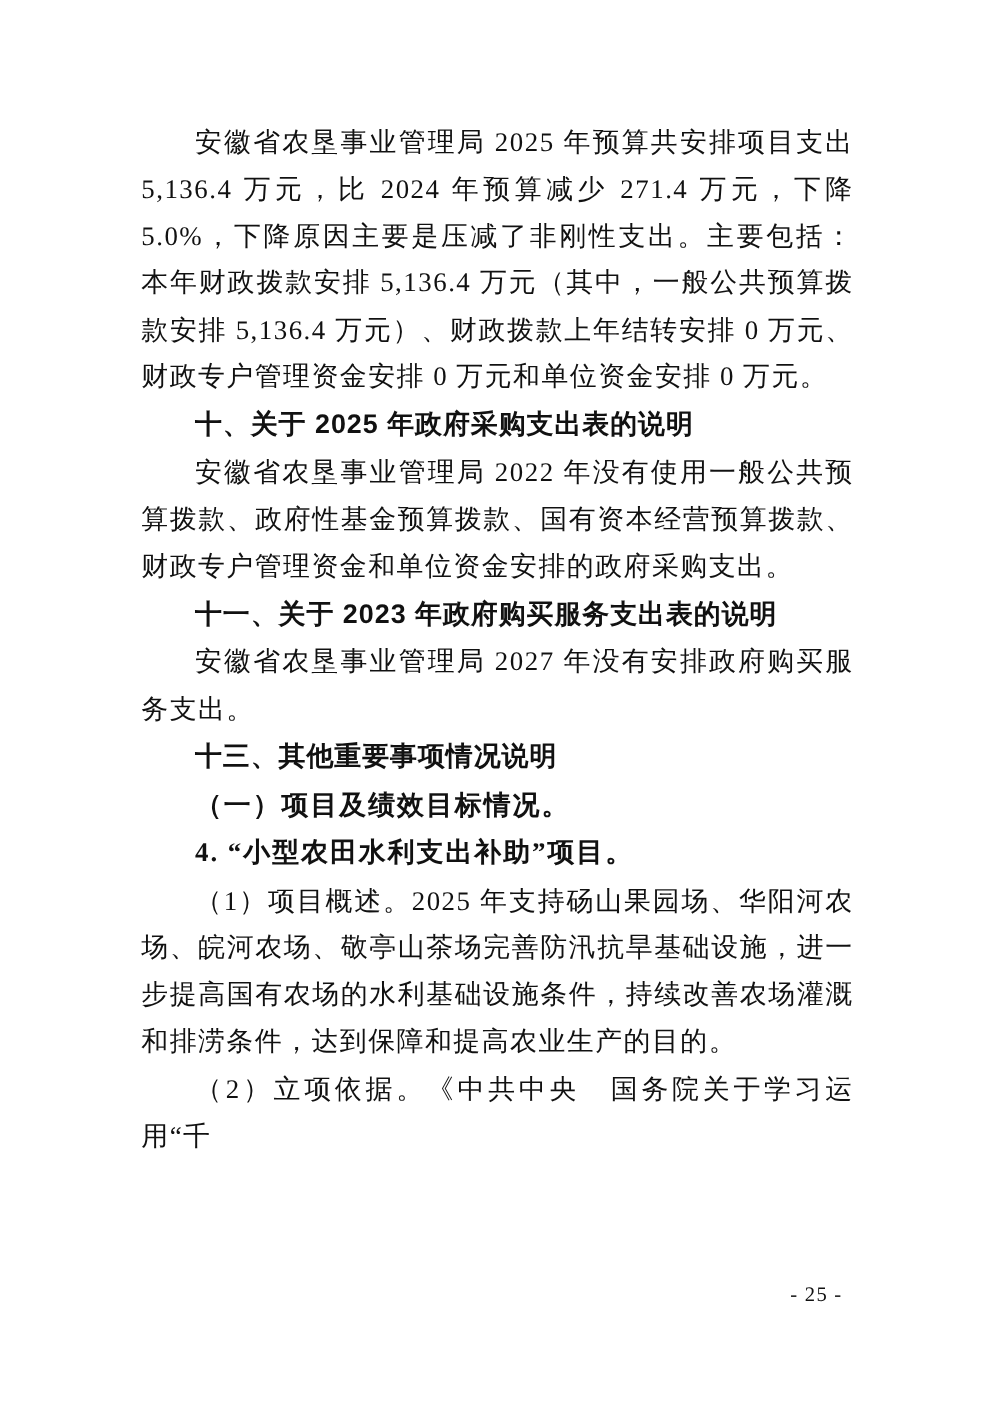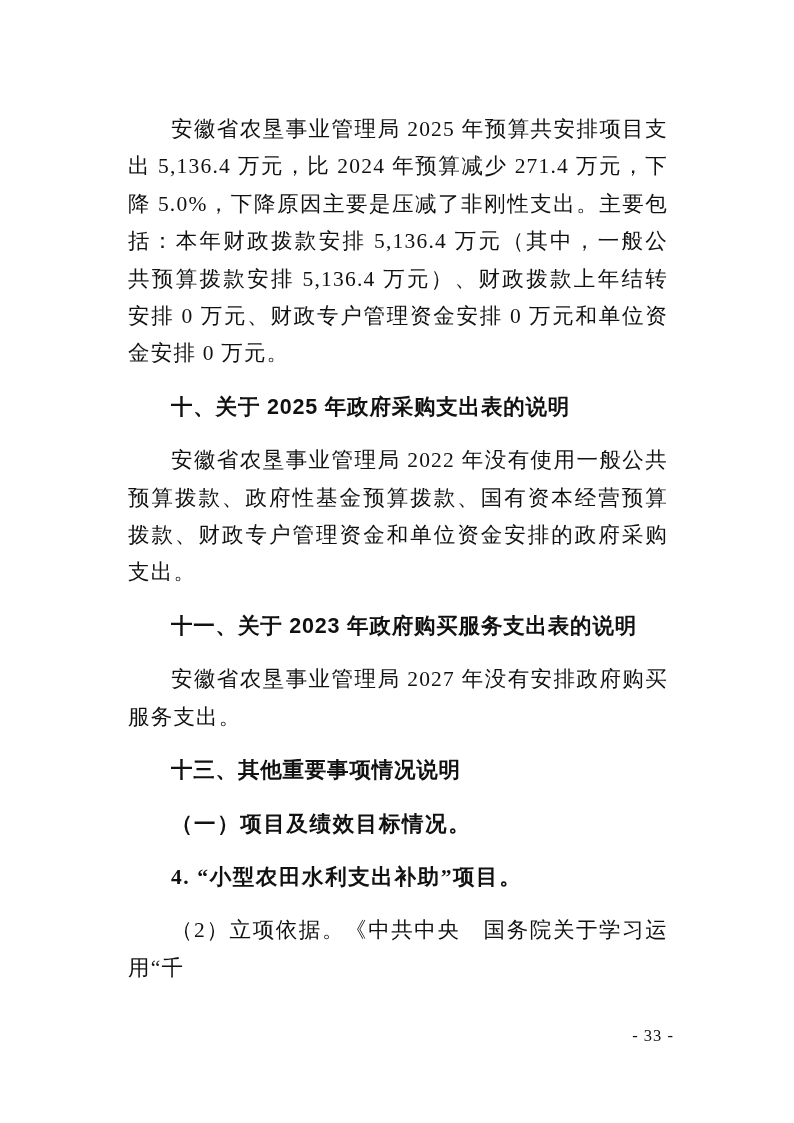--- a/index.html
+++ b/index.html
@@ -16,21 +16,21 @@
     font-family: "Liberation Serif", "DejaVu Serif", serif;
     color: #111111;
   }
   .doc-content {
     position: absolute;
     left: 112px;
     top: 95px;
     width: 572px;
   }
   .doc-content p {
-    margin: 16px;
+    margin: 1px;
     padding: 0;
     font-size: 21.5px;
     line-height: 37.4px;
     text-indent: 2em;
     text-align: justify;
     text-justify: inter-ideograph;
     letter-spacing: 1.2px;
   }
   .doc-content p.body {
     font-family: "Liberation Serif", "DejaVu Serif", serif;
@@ -63,16 +63,17 @@
 <div class="page">
   <div class="doc-content">
       <p class="body">安徽省农垦事业管理局 2025 年预算共安排项目支出 5,136.4 万元，比 2024 年预算减少 271.4 万元，下降 5.0%，下降原因主要是压减了非刚性支出。主要包括：本年财政拨款安排 5,136.4 万元（其中，一般公共预算拨款安排 5,136.4 万元）、财政拨款上年结转安排 0 万元、财政专户管理资金安排 0 万元和单位资金安排 0 万元。</p>
       <p class="heading">十、关于 2025 年政府采购支出表的说明</p>
       <p class="body">安徽省农垦事业管理局 2022 年没有使用一般公共预算拨款、政府性基金预算拨款、国有资本经营预算拨款、财政专户管理资金和单位资金安排的政府采购支出。</p>
       <p class="heading">十一、关于 2023 年政府购买服务支出表的说明</p>
       <p class="body">安徽省农垦事业管理局 2027 年没有安排政府购买服务支出。</p>
       <p class="heading">十三、其他重要事项情况说明</p>
       <p class="subheading">（一）项目及绩效目标情况。</p>
       <p class="subheading">4. “小型农田水利支出补助”项目。</p>
+      <p class="body">（1）项目概述。2025 年支持砀山果园场、华阳河农场、皖河农场、敬亭山茶场完善防汛抗旱基础设施，进一步提高国有农场的水利基础设施条件，持续改善农场灌溉和排涝条件，达到保障和提高农业生产的目的。</p>
       <p class="body">（2）立项依据。《中共中央　国务院关于学习运用“千</p>
     </div>
-  <div class="page-number">- 33 -</div>
+  <div class="page-number">- 25 -</div>
 </div>
 
 </body></html>

